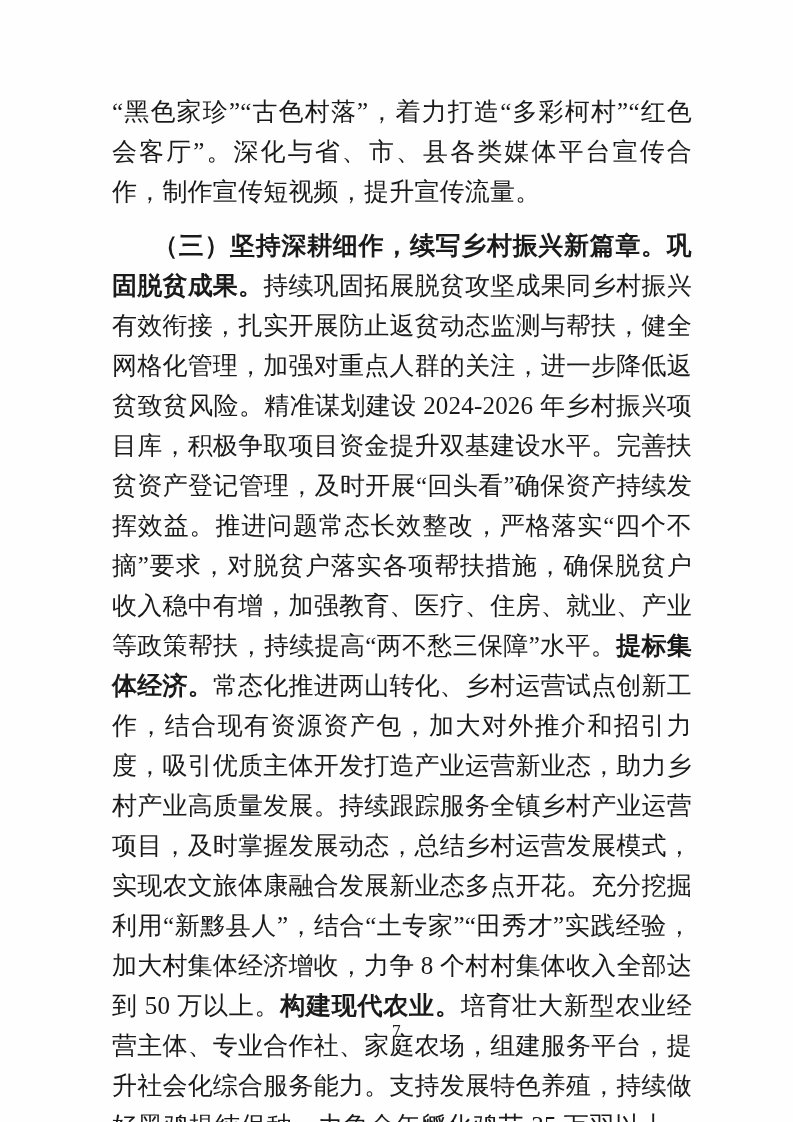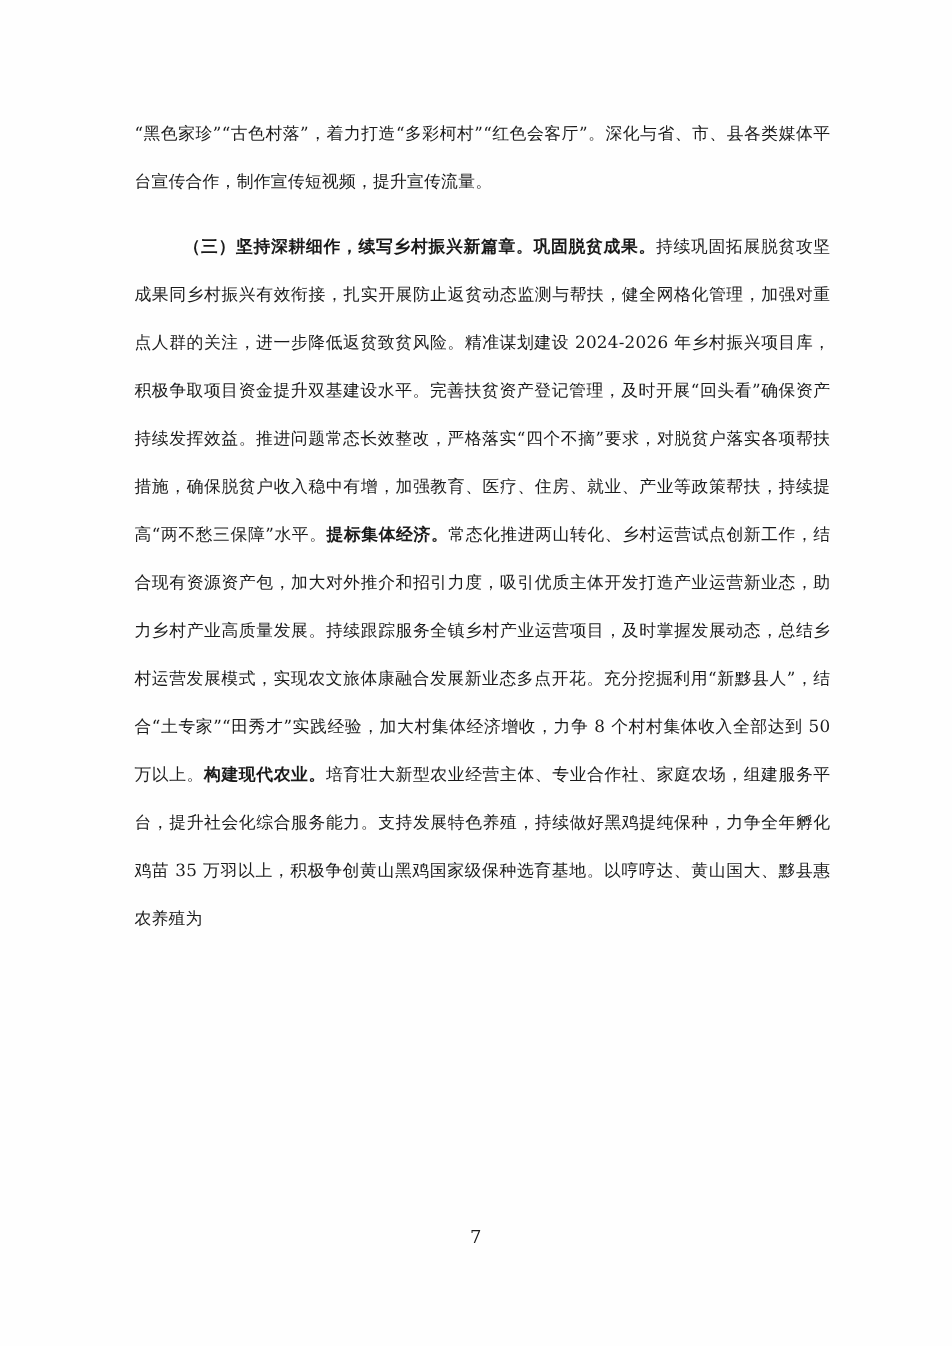--- a/index.html
+++ b/index.html
@@ -23,26 +23,27 @@
     height: 1122px;
     background: #fefefe;
   }
   .content {
     position: absolute;
     left: 112px;
     top: 92px;
     width: 580px;
   }
   .para {
-    font-size: 14px;
+    font-size: 25px;
     line-height: 40px;
     text-align: justify;
     text-justify: inter-ideograph;
     margin: 0;
     letter-spacing: 0.2px;
+    font-family: Liberation Serif, serif;
   }
   .para + .para {
     margin-top: 14px;
   }
   .indent {
     text-indent: 41px;
   }
   .bold {
     font-weight: bold;
   }

